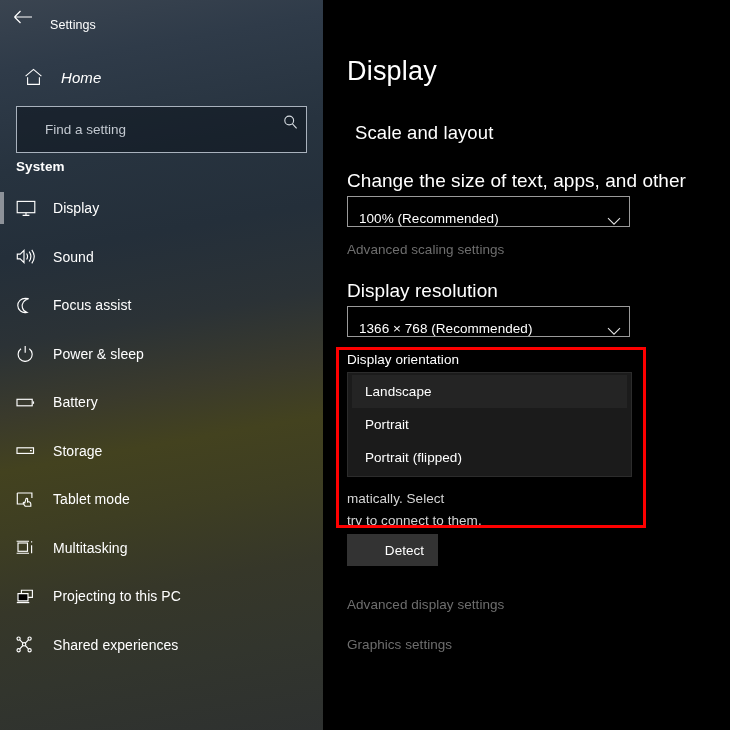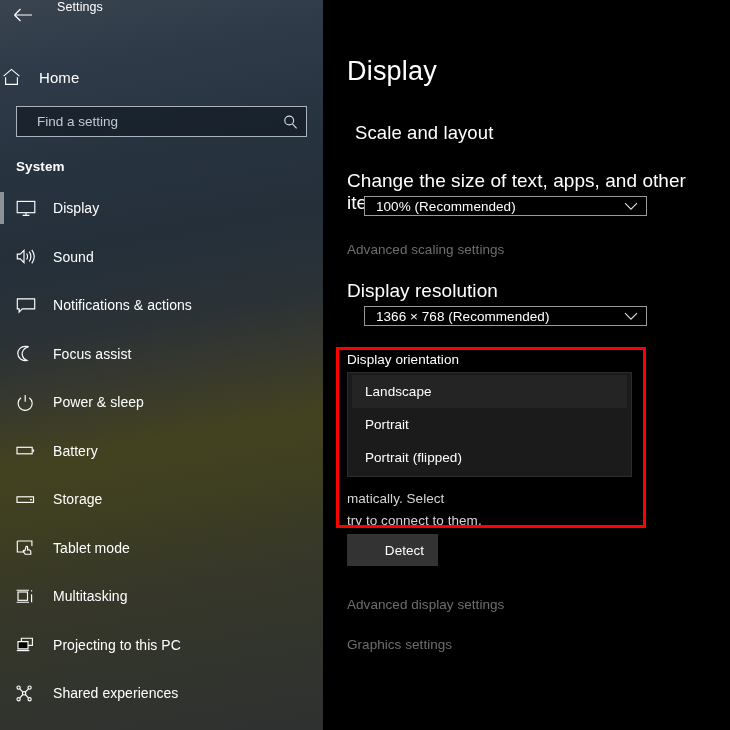--- a/index.html
+++ b/index.html
@@ -39,69 +39,69 @@
         #363729 78%,
         #32352d 88%,
         #2e3130 100%);
     overflow: hidden;
   }
 
   .titlebar {
     position: relative;
     height: 32px;
     display: flex;
-    align-items: flex-start;
-    gap: 7px;
+    align-items: flex-end;
   }
   .back-btn {
     width: 46px; height: 30px;
     display: flex; align-items: center; justify-content: center;
     color: #ffffff;
   }
   .back-btn svg { display: block; }
   .app-title {
     font-size: 12.5px;
     color: #ffffff;
     letter-spacing: 0.1px;
     margin-left: 4px;
   }
 
   .home-row {
     display: flex;
     align-items: center;
     height: 40px;
     margin-top: 25px;
-    padding-left: 2px;
+    padding-left: 24px;
+    font-style: italic;
   }
   .home-icon {
     width: 30px;
     display: flex; align-items: center; justify-content: flex-start;
     color: #ffffff;
   }
   .home-label {
     font-size: 15px;
     color: #ffffff;
     margin-left: 7px;
     letter-spacing: 0.1px;
   }
 
   .search-wrap {
     margin: 9px 16px 0 16px;
     position: relative;
     height: 31px;
   }
   .search-box {
     width: 100%;
-    height: 31px;
+    height: 47px;
     background: rgba(12,20,30,0.55);
     border: 1px solid #a9b2bd;
     color: #d6dbe1;
     font-family: "Liberation Sans", sans-serif;
     font-size: 13.5px;
-    padding: 0 32px 0 20px;
+    padding: 0 32px 0 28px;
     outline: none;
   }
   .search-box::placeholder { color: #c3c9d1; opacity: 1; }
   .search-icon {
     position: absolute;
     right: 9px; top: 50%;
     transform: translateY(-50%);
     color: #d8dde3;
     pointer-events: none;
     display: flex;
@@ -178,27 +178,27 @@
     position: absolute;
     font-size: 19px;
     color: #ffffff;
     letter-spacing: 0.05px;
   }
   .lbl-scale  { left: 24px; top: 170px; }
   .lbl-res    { left: 24px; top: 280px; }
 
   .combo {
     position: absolute;
-    left: 41px;
+    left: 24px;
     width: 283px;
-    height: 20px;
+    height: 31px;
     background: #000000;
     border: 1px solid #9a9a9a;
     display: flex;
-    align-items: center;
+    align-items: flex-end;
     padding: 0 8px 0 11px;
   }
   .combo-scale { top: 196px; }
   .combo-res   { top: 306px; }
   .combo-text {
     font-size: 13.5px;
     color: #ffffff;
     flex: 1;
     white-space: nowrap;
     letter-spacing: 0.05px;
@@ -343,28 +343,20 @@
           <svg width="20" height="17" viewBox="0 0 20 17" fill="none" stroke="currentColor" stroke-width="1.15">
             <path d="M1.3 6.1h2.9L8.0 2.4v12.2L4.2 10.9H1.3z"></path>
             <path d="M10.6 5.5c1.2 1.9 1.2 4.1 0 6"></path>
             <path d="M13.2 3.6c2.1 3.1 2.1 6.8 0 9.9"></path>
             <path d="M15.8 1.8c3.0 4.3 3.0 9.4 0 13.5"></path>
           </svg>
         </span>
         <span class="nav-label">Sound</span>
       </div>
 
-      <div class="nav-item">
-        <span class="nav-icon">
-          <svg width="20" height="17" viewBox="0 0 20 17" fill="none" stroke="currentColor" stroke-width="1.15">
-            <path d="M1.3 1.8h17.4v10.1H6.3L3.1 15.2v-3.3H1.3z"></path>
-          </svg>
-        </span>
-        <span class="nav-label">Notifications &amp; actions</span>
-      </div>
 
       <div class="nav-item">
         <span class="nav-icon">
           <svg width="20" height="17" viewBox="0 0 20 17" fill="none" stroke="currentColor" stroke-width="1.15">
             <path d="M12.6 1.6c-4.5 1.0-7.3 5.0-6.2 9.0 0.6 2.3 2.3 4.0 4.4 4.8
                      -4.8 1.1-9.0-2.4-9.0-6.9 0-4.0 3.3-7.2 7.4-7.2 1.2 0 2.4 0.1 3.4 0.3z"></path>
           </svg>
         </span>
         <span class="nav-label">Focus assist</span>
       </div>

